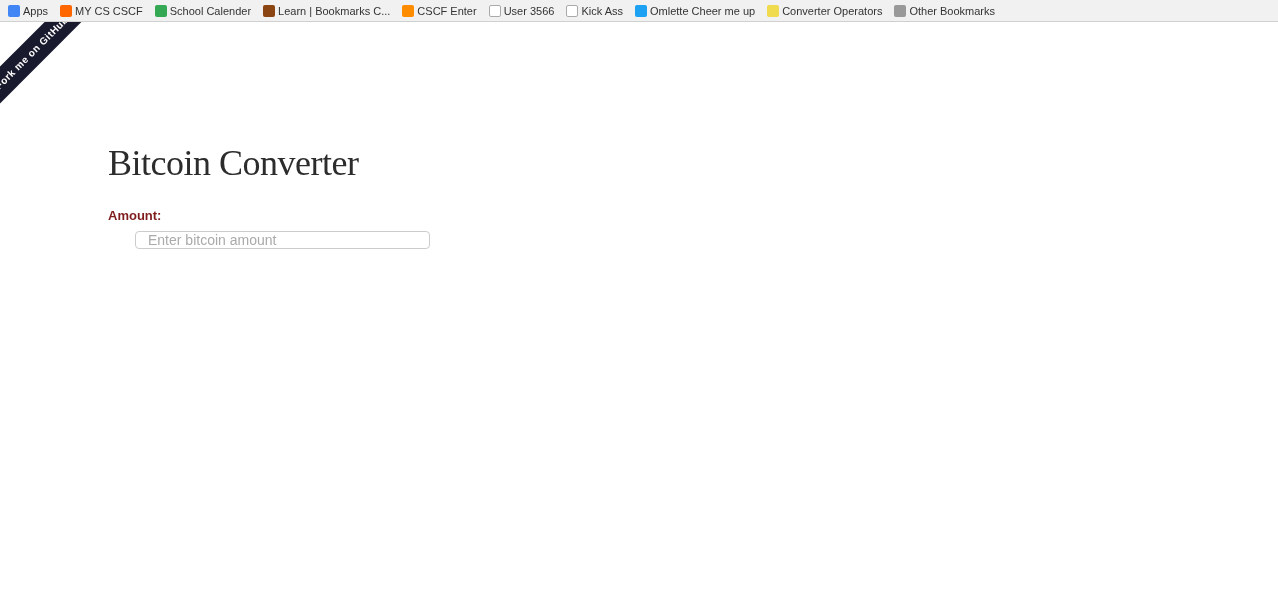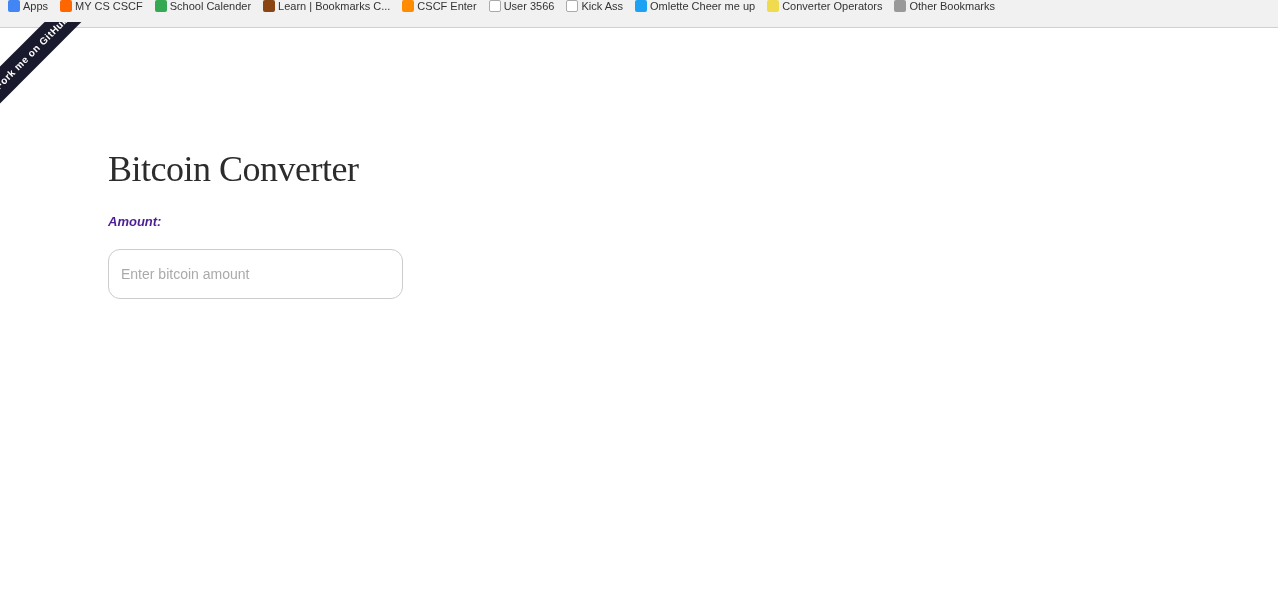--- a/index.html
+++ b/index.html
@@ -14,23 +14,23 @@
       width: 1278px;
       height: 599px;
       overflow: hidden;
       position: relative;
     }
 
     
     .bookmarks-bar {
       background-color: #f1f1f1;
       border-bottom: 1px solid #d0d0d0;
-      height: 28px;
+      height: 22px;
       display: flex;
-      align-items: flex-start;
+      align-items: center;
       padding: 0 8px;
       gap: 12px;
       overflow: hidden;
     }
 
     .bookmark-item {
       display: flex;
       align-items: center;
       gap: 3px;
       font-size: 11px;
@@ -95,36 +95,36 @@
       font-weight: 300;
       color: #2c2c2c;
       margin-bottom: 24px;
       letter-spacing: -0.5px;
       font-family: Liberation Serif, serif;
     }
 
     .amount-label {
       font-size: 13px;
       font-weight: 700;
-      color: #4c1d95;
-      margin-bottom: 20px;
+      color: #7f1d1d;
+      margin-bottom: 8px;
       display: block;
-      font-style: italic;
     }
 
     .bitcoin-input {
       width: 295px;
-      height: 50px;
+      height: 18px;
       padding: 6px 12px;
       font-size: 14px;
       color: #555;
       background-color: #fff;
       border: 1px solid #ccc;
-      border-radius: 12px;
+      border-radius: 4px;
       outline: none;
+      margin-left: 27px;
     }
 
     .bitcoin-input::placeholder {
       color: #aaa;
     }
   </style>
 </head>
 <body>
 
 <div class="bookmarks-bar">

